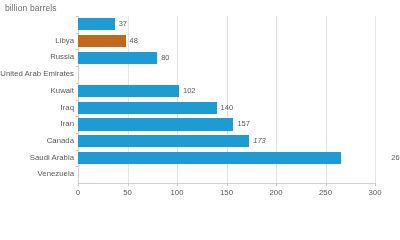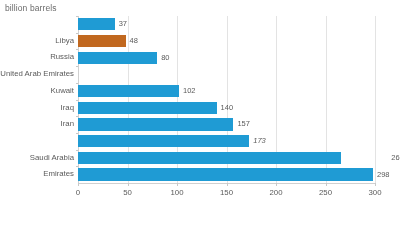--- a/index.html
+++ b/index.html
@@ -86,22 +86,23 @@
 
   <div class="chart-title">billion barrels</div>
 
   <div class="cats">
       <div class="cat" style="top: 16.7px; height: 16.7px; line-height: 16.7px;">Libya</div>
       <div class="cat" style="top: 33.4px; height: 16.7px; line-height: 16.7px;">Russia</div>
       <div class="cat" style="top: 50.1px; height: 16.7px; line-height: 16.7px;">United Arab Emirates</div>
       <div class="cat" style="top: 66.8px; height: 16.7px; line-height: 16.7px;">Kuwait</div>
       <div class="cat" style="top: 83.5px; height: 16.7px; line-height: 16.7px;">Iraq</div>
       <div class="cat" style="top: 100.2px; height: 16.7px; line-height: 16.7px;">Iran</div>
+      <div class="cat" style="top: 116.9px; height: 16.7px; line-height: 16.7px;">Canada</div>
       <div class="cat" style="top: 133.6px; height: 16.7px; line-height: 16.7px;">Saudi Arabia</div>
-      <div class="cat" style="top: 150.3px; height: 16.7px; line-height: 16.7px;">Emirates</div>
+      <div class="cat" style="top: 150.3px; height: 16.7px; line-height: 16.7px;">Venezuela</div>
     </div>
 
   <div class="plot">
     <div class="gridlines">
         <div class="gridline axis0" style="left: 0px;"></div>
         <div class="gridline" style="left: 49.5px;"></div>
         <div class="gridline" style="left: 99px;"></div>
         <div class="gridline" style="left: 148.5px;"></div>
         <div class="gridline" style="left: 198px;"></div>
         <div class="gridline" style="left: 247.5px;"></div>
@@ -133,24 +134,20 @@
           <div class="bar-value" style="left: 159.43px;">157</div>
         </div>
         <div class="row" style="top: 116.9px; height: 16.7px; font-style: italic;">
           <div class="bar" style="width: 171.27px; background: rgb(31, 155, 212);"></div>
           <div class="bar-value" style="left: 175.27px;">173</div>
         </div>
         <div class="row" style="top: 133.6px; height: 16.7px;">
           <div class="bar" style="width: 263.34px; background: rgb(31, 155, 212);"></div>
           <div class="bar-value" style="left: 267.34px; margin-left: 46px;">266</div>
         </div>
-        <div class="row" style="top: 150.3px; height: 16.7px;">
-          <div class="bar" style="width: 295.02px; background: rgb(31, 155, 212);"></div>
-          <div class="bar-value" style="left: 299.02px;">298</div>
-        </div>
       </div>
   </div>
 
   <div class="xaxis-line"></div>
   <div id="xaxis">
       <div class="xtick" style="left: 78px;"></div>
       <div class="xlabel" style="left: 78px;">0</div>
       <div class="xtick" style="left: 127.5px;"></div>
       <div class="xlabel" style="left: 127.5px;">50</div>
       <div class="xtick" style="left: 177px;"></div>

